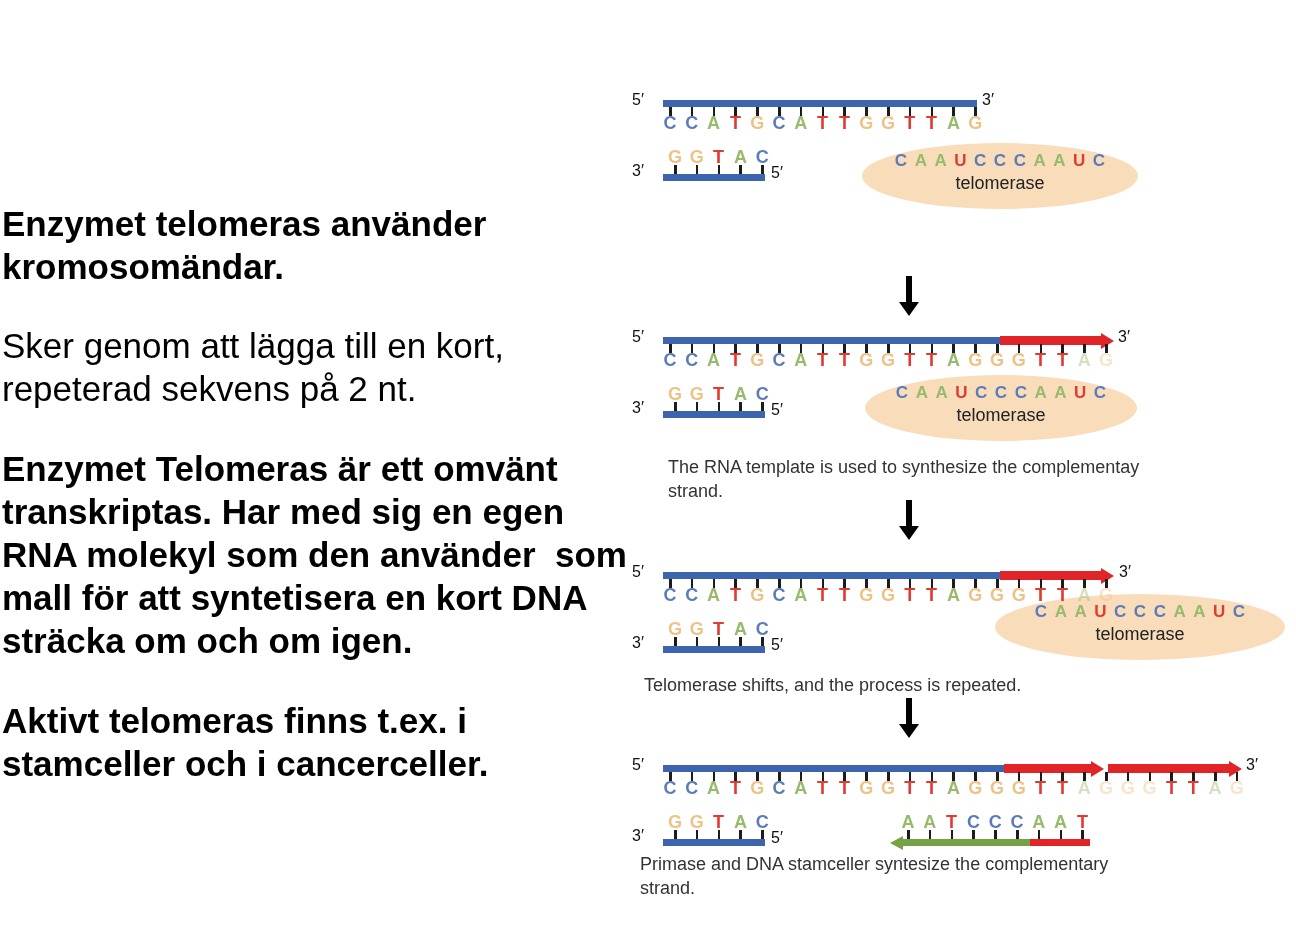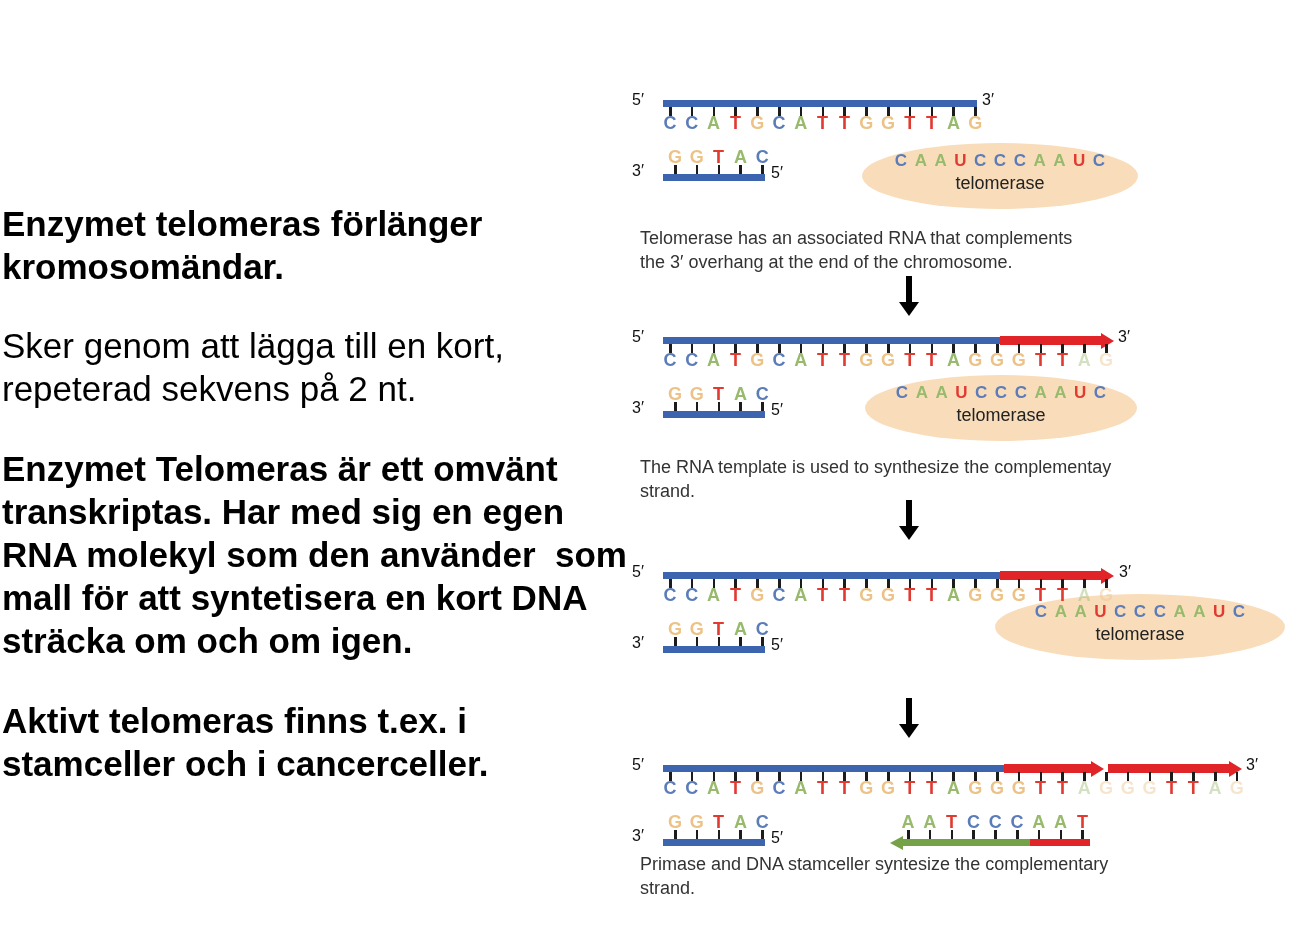--- a/index.html
+++ b/index.html
@@ -8,48 +8,47 @@
   
   .lt{position:absolute;left:2px;width:640px;margin:0;color:#000;
       font-size:35px;line-height:43px;white-space:pre-wrap;}
   .p1{top:202px;font-weight:600;}
   .p2{top:324px;font-weight:400;}
   .p3{top:447px;font-weight:600;}
   .p4{top:699px;font-weight:600;}
   
   .cap{position:absolute;left:640px;width:580px;margin:0;color:#333;
        font-size:18px;line-height:24px;white-space:pre-wrap;}
-  .cap1{top:226px;} .cap2{top:455px;} .cap3{top:673px;left:644px;} .cap4{top:852px;}
+  .cap1{top:226px;} .cap2{top:455px;margin-left:28px;} .cap3{top:673px;left:644px;} .cap4{top:852px;}
   .diagram{position:absolute;left:0;top:0;width:1296px;height:936px;}
   .diagram div{position:absolute;}
 </style>
 </head>
 <body>
 
 <div class="slide">
 
   <div>
-    <p class="lt p1">Enzymet telomeras förlänger
+    <p class="lt p1">Enzymet telomeras använder
 kromosomändar.</p>
     <p class="lt p2">Sker genom att lägga till en kort,
 repeterad sekvens på 2 nt.</p>
     <p class="lt p3">Enzymet Telomeras är ett omvänt
 transkriptas. Har med sig en egen
 RNA molekyl som den använder  som
 mall för att syntetisera en kort DNA
 sträcka om och om igen.</p>
     <p class="lt p4">Aktivt telomeras finns t.ex. i
 stamceller och i cancerceller.</p>
   </div>
 
   <div class="diagram" id="diagram">
-    <p class="cap cap1">Telomerase has an associated RNA that complements
-the 3′ overhang at the end of the chromosome.</p>
     <p class="cap cap2">The RNA template is used to synthesize the complementay
 strand.</p>
+    <p class="cap cap3">Telomerase shifts, and the process is repeated.</p>
     <p class="cap cap4">Primase and DNA stamceller syntesize the complementary
 strand.</p>
   <div style="left: 862px; top: 143px; width: 276px; height: 66px; background: rgb(249, 221, 187); border-radius: 50%;"></div>
       <div style="left: 890px; top: 151px; width: 22px; text-align: center; font-size: 17px; font-weight: bold; color: rgb(91, 124, 184);">C</div>
       <div style="left: 909.8px; top: 151px; width: 22px; text-align: center; font-size: 17px; font-weight: bold; color: rgb(151, 186, 108);">A</div>
       <div style="left: 929.6px; top: 151px; width: 22px; text-align: center; font-size: 17px; font-weight: bold; color: rgb(151, 186, 108);">A</div>
       <div style="left: 949.4px; top: 151px; width: 22px; text-align: center; font-size: 17px; font-weight: bold; color: rgb(224, 58, 49);">U</div>
       <div style="left: 969.2px; top: 151px; width: 22px; text-align: center; font-size: 17px; font-weight: bold; color: rgb(91, 124, 184);">C</div>
       <div style="left: 989px; top: 151px; width: 22px; text-align: center; font-size: 17px; font-weight: bold; color: rgb(91, 124, 184);">C</div>
       <div style="left: 1008.8px; top: 151px; width: 22px; text-align: center; font-size: 17px; font-weight: bold; color: rgb(91, 124, 184);">C</div>

